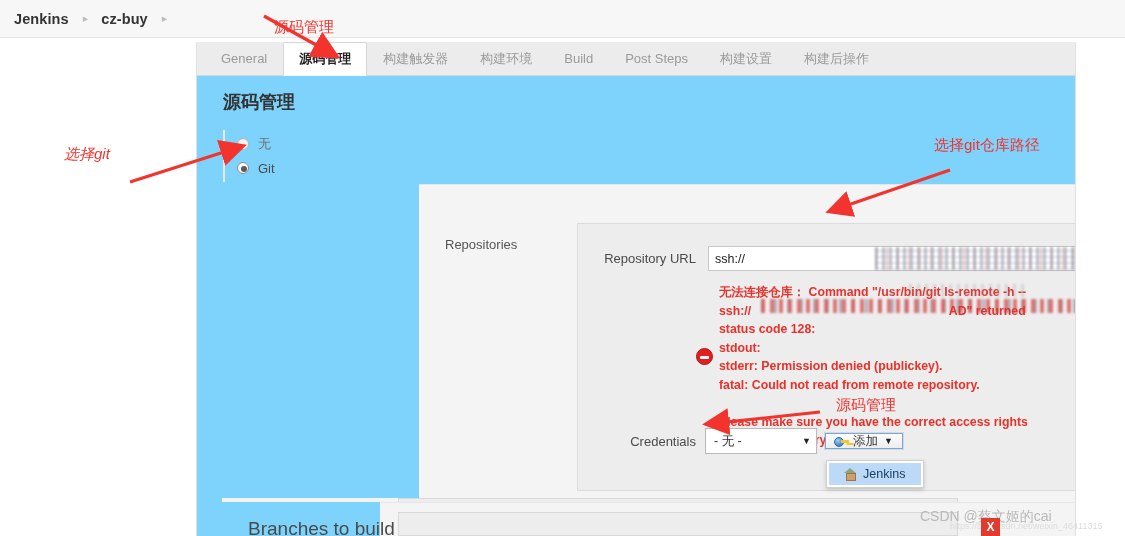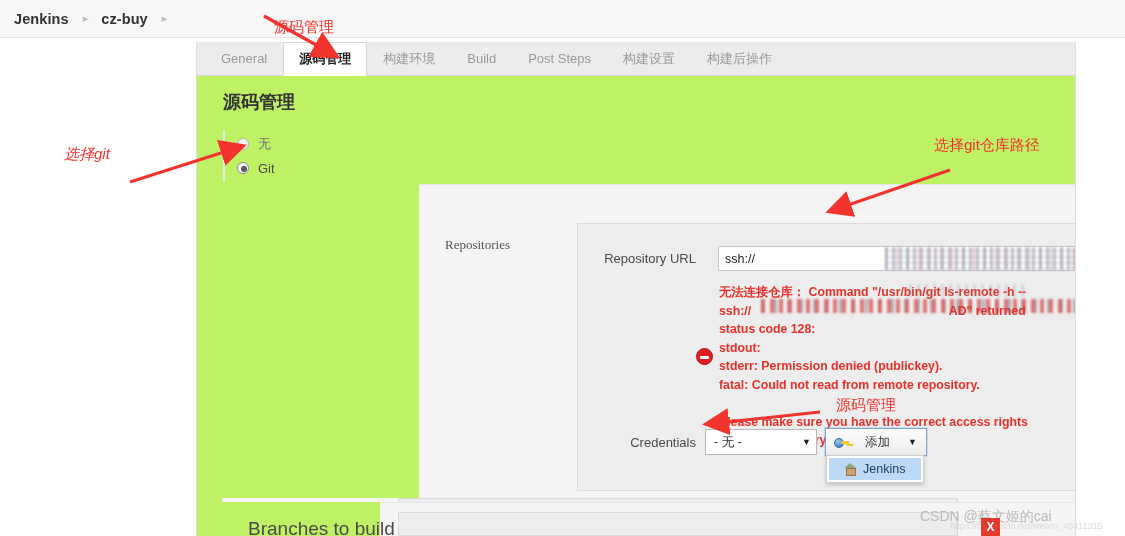--- a/index.html
+++ b/index.html
@@ -32,21 +32,21 @@
   }
   .crumb-sep {
     color: #bdbdbd; font-size: 11px; margin: 0 13px 0 14px;
     line-height: 1;
   }
 
   
   #config-panel {
     position: absolute; left: 196px; top: 42px;
     width: 880px; height: 494px;
-    background: #bef264;
+    background: #7dd3fc;
     border-left: 1px solid #e0e0e0;
     border-right: 1px solid #e0e0e0;
     overflow: hidden;
   }
 
   
   #tab-bar {
     position: relative;
     height: 34px;
     background: #ececec;
@@ -116,21 +116,21 @@
 
   
   #git-block {
     position: absolute; left: 222px; top: 142px;
     width: 852px; height: 356px;
     background: #f4f4f4;
     border-top: 1px solid #e6e6e6;
   }
   #repositories-label {
     position: absolute; left: 26px; top: 52px;
-    font-size: 13px; color: #555555; font-family: Liberation Serif, serif;
+    font-size: 13px; color: #555555;
   }
 
   
   #repo-card {
     position: absolute; left: 158px; top: 38px;
     width: 650px; height: 268px;
     background: #ededed;
     border: 1px solid #dcdcdc;
   }
 
@@ -138,21 +138,21 @@
     position: absolute;
     display: flex; align-items: center;
   }
   .field-label {
     font-size: 13px; color: #4a4a4a;
     text-align: right;
     white-space: nowrap;
   }
 
   #repo-url-row { left: 0; top: 22px; width: 648px; }
-  #repo-url-row .field-label { width: 118px; margin-right: 22px; }
+  #repo-url-row .field-label { width: 118px; margin-right: 12px; }
   #repo-url-input {
     width: 468px; height: 25px;
     border: 1px solid #c8c8c8;
     background: #ffffff;
     font-size: 12.5px;
     color: #222222;
     padding: 0 6px;
     font-family: "Liberation Sans", sans-serif;
   }
   #repo-url-blur {
@@ -222,28 +222,28 @@
     background: #ffffff;
     font-size: 12.5px; color: #333333;
     display: flex; align-items: center; justify-content: space-between;
     padding: 0 5px 0 8px;
     cursor: pointer;
   }
   #cred-select .caret { font-size: 9px; color: #222; }
 
   #add-cred-wrap { position: relative; margin-left: 8px; }
   #add-cred-button {
-    height: 28px;
+    height: 16px;
     background: linear-gradient(#fdfdfd, #ededed);
     border: 1px solid #7aa7d4;
     display: flex; align-items: center;
     padding: 0 9px 0 8px;
     font-size: 12.5px; color: #333333;
     cursor: pointer;
-    gap: 16px;
+    gap: 4px;
     box-shadow: 0 0 0 1px rgba(122,167,212,.25);
   }
   .key-icon {
     width: 15px; height: 11px; position: relative; flex: none;
   }
   .key-icon::before {
     content: ""; position: absolute; left: 0; top: 1.5px;
     width: 8px; height: 8px; border-radius: 50%;
     background: radial-gradient(circle at 35% 30%, #9fd0f5 0%, #3f86c9 70%);
     border: 1px solid #2f6ca6;
@@ -366,20 +366,21 @@
     <span class="crumb-sep">▸</span>
   </div>
 
   <div id="right-gutter"></div>
 
   <div id="config-panel">
 
     <div id="tab-bar">
       <div class="tab">General</div>
       <div class="tab active">源码管理</div>
+      <div class="tab">构建触发器</div>
       <div class="tab">构建环境</div>
       <div class="tab">Build</div>
       <div class="tab">Post Steps</div>
       <div class="tab">构建设置</div>
       <div class="tab">构建后操作</div>
     </div>
 
     <div id="section-title">源码管理</div>
 
     <div id="scm-radio-group">

